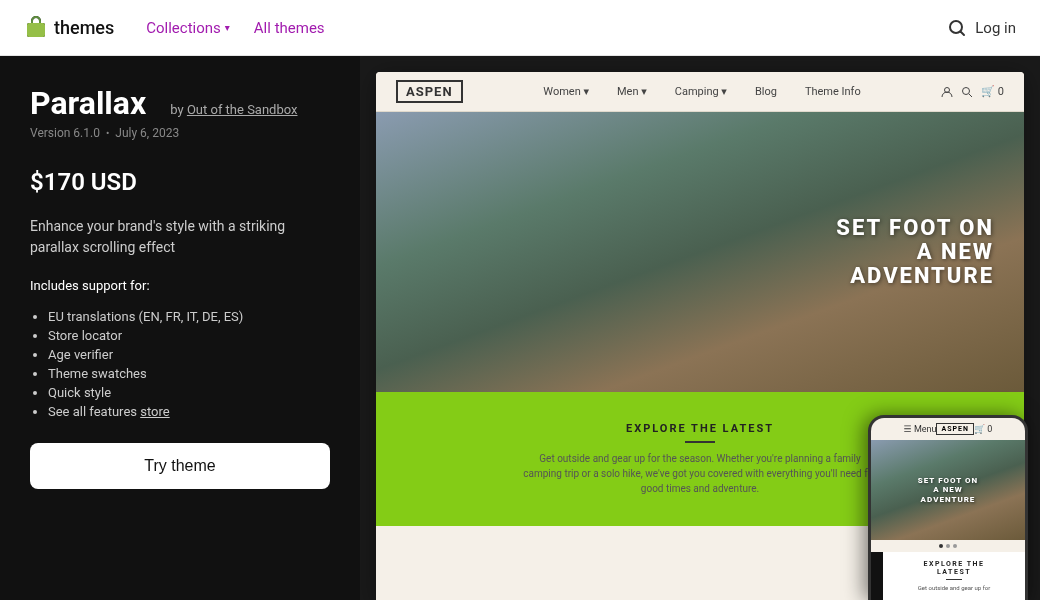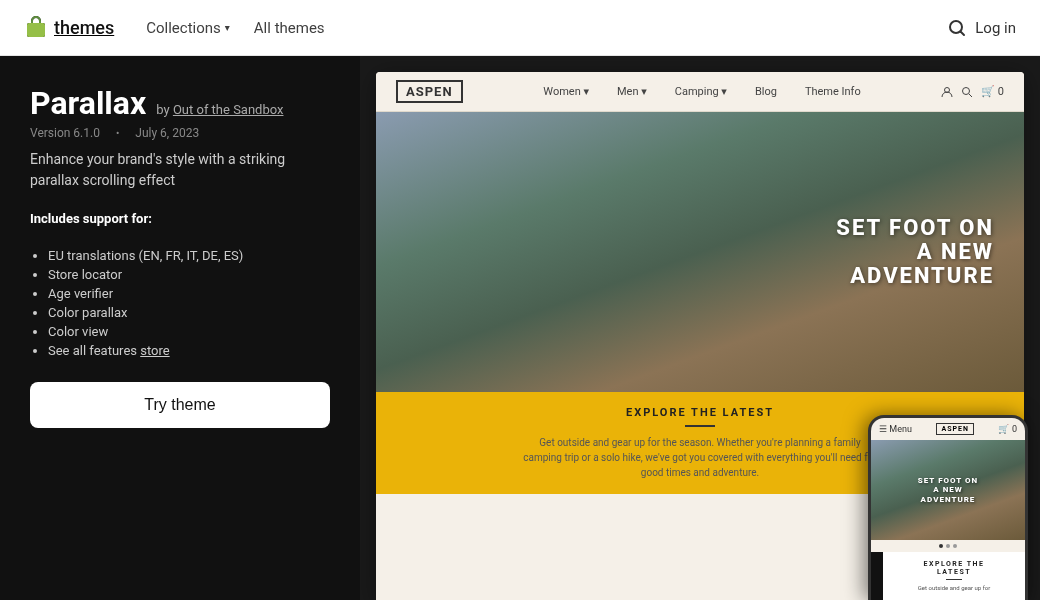--- a/index.html
+++ b/index.html
@@ -12,40 +12,39 @@
       height: 56px;
       padding: 0 24px;
       border-bottom: 1px solid #e5e5e5;
       background: #fff;
     }
     .navbar-logo {
       display: flex;
       align-items: center;
       gap: 6px;
       margin-right: 32px;
-      text-decoration: underline;
     }
     .shopify-bag-icon {
       width: 24px;
       height: 24px;
     }
     .navbar-logo-text {
       font-size: 18px;
       font-weight: 500;
       color: #111;
     }
     .navbar-links {
       display: flex;
       align-items: center;
       gap: 24px;
       flex: 1;
     }
     .navbar-link {
       font-size: 15px;
-      color: #404040;
+      color: #a21caf;
       text-decoration: none;
       display: flex;
       align-items: center;
       gap: 4px;
       cursor: pointer;
     }
     .navbar-right {
       display: flex;
       align-items: center;
       gap: 4px;
@@ -80,67 +79,67 @@
       color: #fff;
       padding: 28px 30px;
       display: flex;
       flex-direction: column;
       gap: 0;
       overflow-y: auto;
     }
     .theme-title-row {
       display: flex;
       align-items: baseline;
-      gap: 10px;
+      gap: 24px;
       flex-wrap: wrap;
     }
     .theme-title {
       font-size: 32px;
       font-weight: 700;
       color: #fff;
     }
     .theme-author {
       font-size: 13px;
       color: #aaa;
     }
     .theme-author a {
       color: #aaa;
       text-decoration: underline;
       cursor: pointer;
     }
     .theme-version {
       font-size: 12px;
       color: #888;
       margin-top: 4px;
-      margin-bottom: 9px;
-      display: flex;
-      align-items: center;
-      gap: 16px;
+      margin-bottom: 28px;
+      display: flex;
+      align-items: center;
+      gap: 6px;
     }
     .version-dot {
       font-size: 10px;
       color: #888;
     }
     .theme-price {
       font-size: 24px;
       font-weight: 600;
       color: #fff;
       margin-bottom: 20px;
     }
     .theme-desc {
       font-size: 14px;
       color: #ccc;
       line-height: 1.5;
       margin-bottom: 20px;
     }
     .includes-title {
       font-size: 13px;
-      font-weight: 700;
-      color: #fff;
-      margin-bottom: 22px;
+      font-weight: 400;
+      color: #fff;
+      margin-bottom: 16px;
     }
     .features-list {
       list-style: disc;
       padding-left: 18px;
       margin-bottom: 20px;
     }
     .features-list li {
       font-size: 13px;
       color: #ccc;
       margin-bottom: 4px;
@@ -261,22 +260,22 @@
       color: #fff;
       font-size: 22px;
       font-weight: 800;
       letter-spacing: 2px;
       line-height: 1.1;
       text-align: right;
       text-shadow: 1px 1px 4px rgba(0,0,0,0.5);
     }
 
     .preview-section {
-      background: #eab308;
-      padding: 14px 20px;
+      background: #84cc16;
+      padding: 30px 20px;
       text-align: center;
     }
     .preview-section-title {
       font-size: 11px;
       font-weight: 700;
       letter-spacing: 2px;
       color: #222;
       margin-bottom: 6px;
       text-transform: uppercase;
     }
@@ -304,21 +303,21 @@
       border-radius: 16px 16px 0 0;
       overflow: hidden;
       box-shadow: -4px 0 20px rgba(0,0,0,0.5);
       border: 3px solid #333;
       border-bottom: none;
     }
     .mobile-nav {
       background: #f5f0e8;
       display: flex;
       align-items: center;
-      justify-content: space-between;
+      justify-content: center;
       padding: 5px 8px;
       font-size: 8px;
     }
     .mobile-menu-icon {
       color: #333;
       font-size: 9px;
     }
     .mobile-logo-box {
       border: 1px solid #333;
       padding: 1px 4px;
@@ -433,28 +432,29 @@
       <span class="theme-author">
         <span>by</span>
         <a>Out of the Sandbox</a>
       </span>
     </div>
     <div class="theme-version">
       <span>Version 6.1.0</span>
       <span class="version-dot">•</span>
       <span>July 6, 2023</span>
     </div>
+    <div class="theme-price">$170 USD</div>
     <div class="theme-desc">Enhance your brand's style with a striking parallax scrolling effect</div>
     <div class="includes-title">Includes support for:</div>
     <ul class="features-list">
       <li>EU translations (EN, FR, IT, DE, ES)</li>
       <li>Store locator</li>
       <li>Age verifier</li>
-      <li>Color parallax</li>
-      <li>Color view</li>
+      <li>Theme swatches</li>
+      <li>Quick style</li>
       <li>See all features <a>store</a></li>
     </ul>
     <button class="btn-try-theme">Try theme</button>
   </div>
 
   <div class="right-panel">
 
     <div class="desktop-preview">
 
       <div class="preview-nav">

